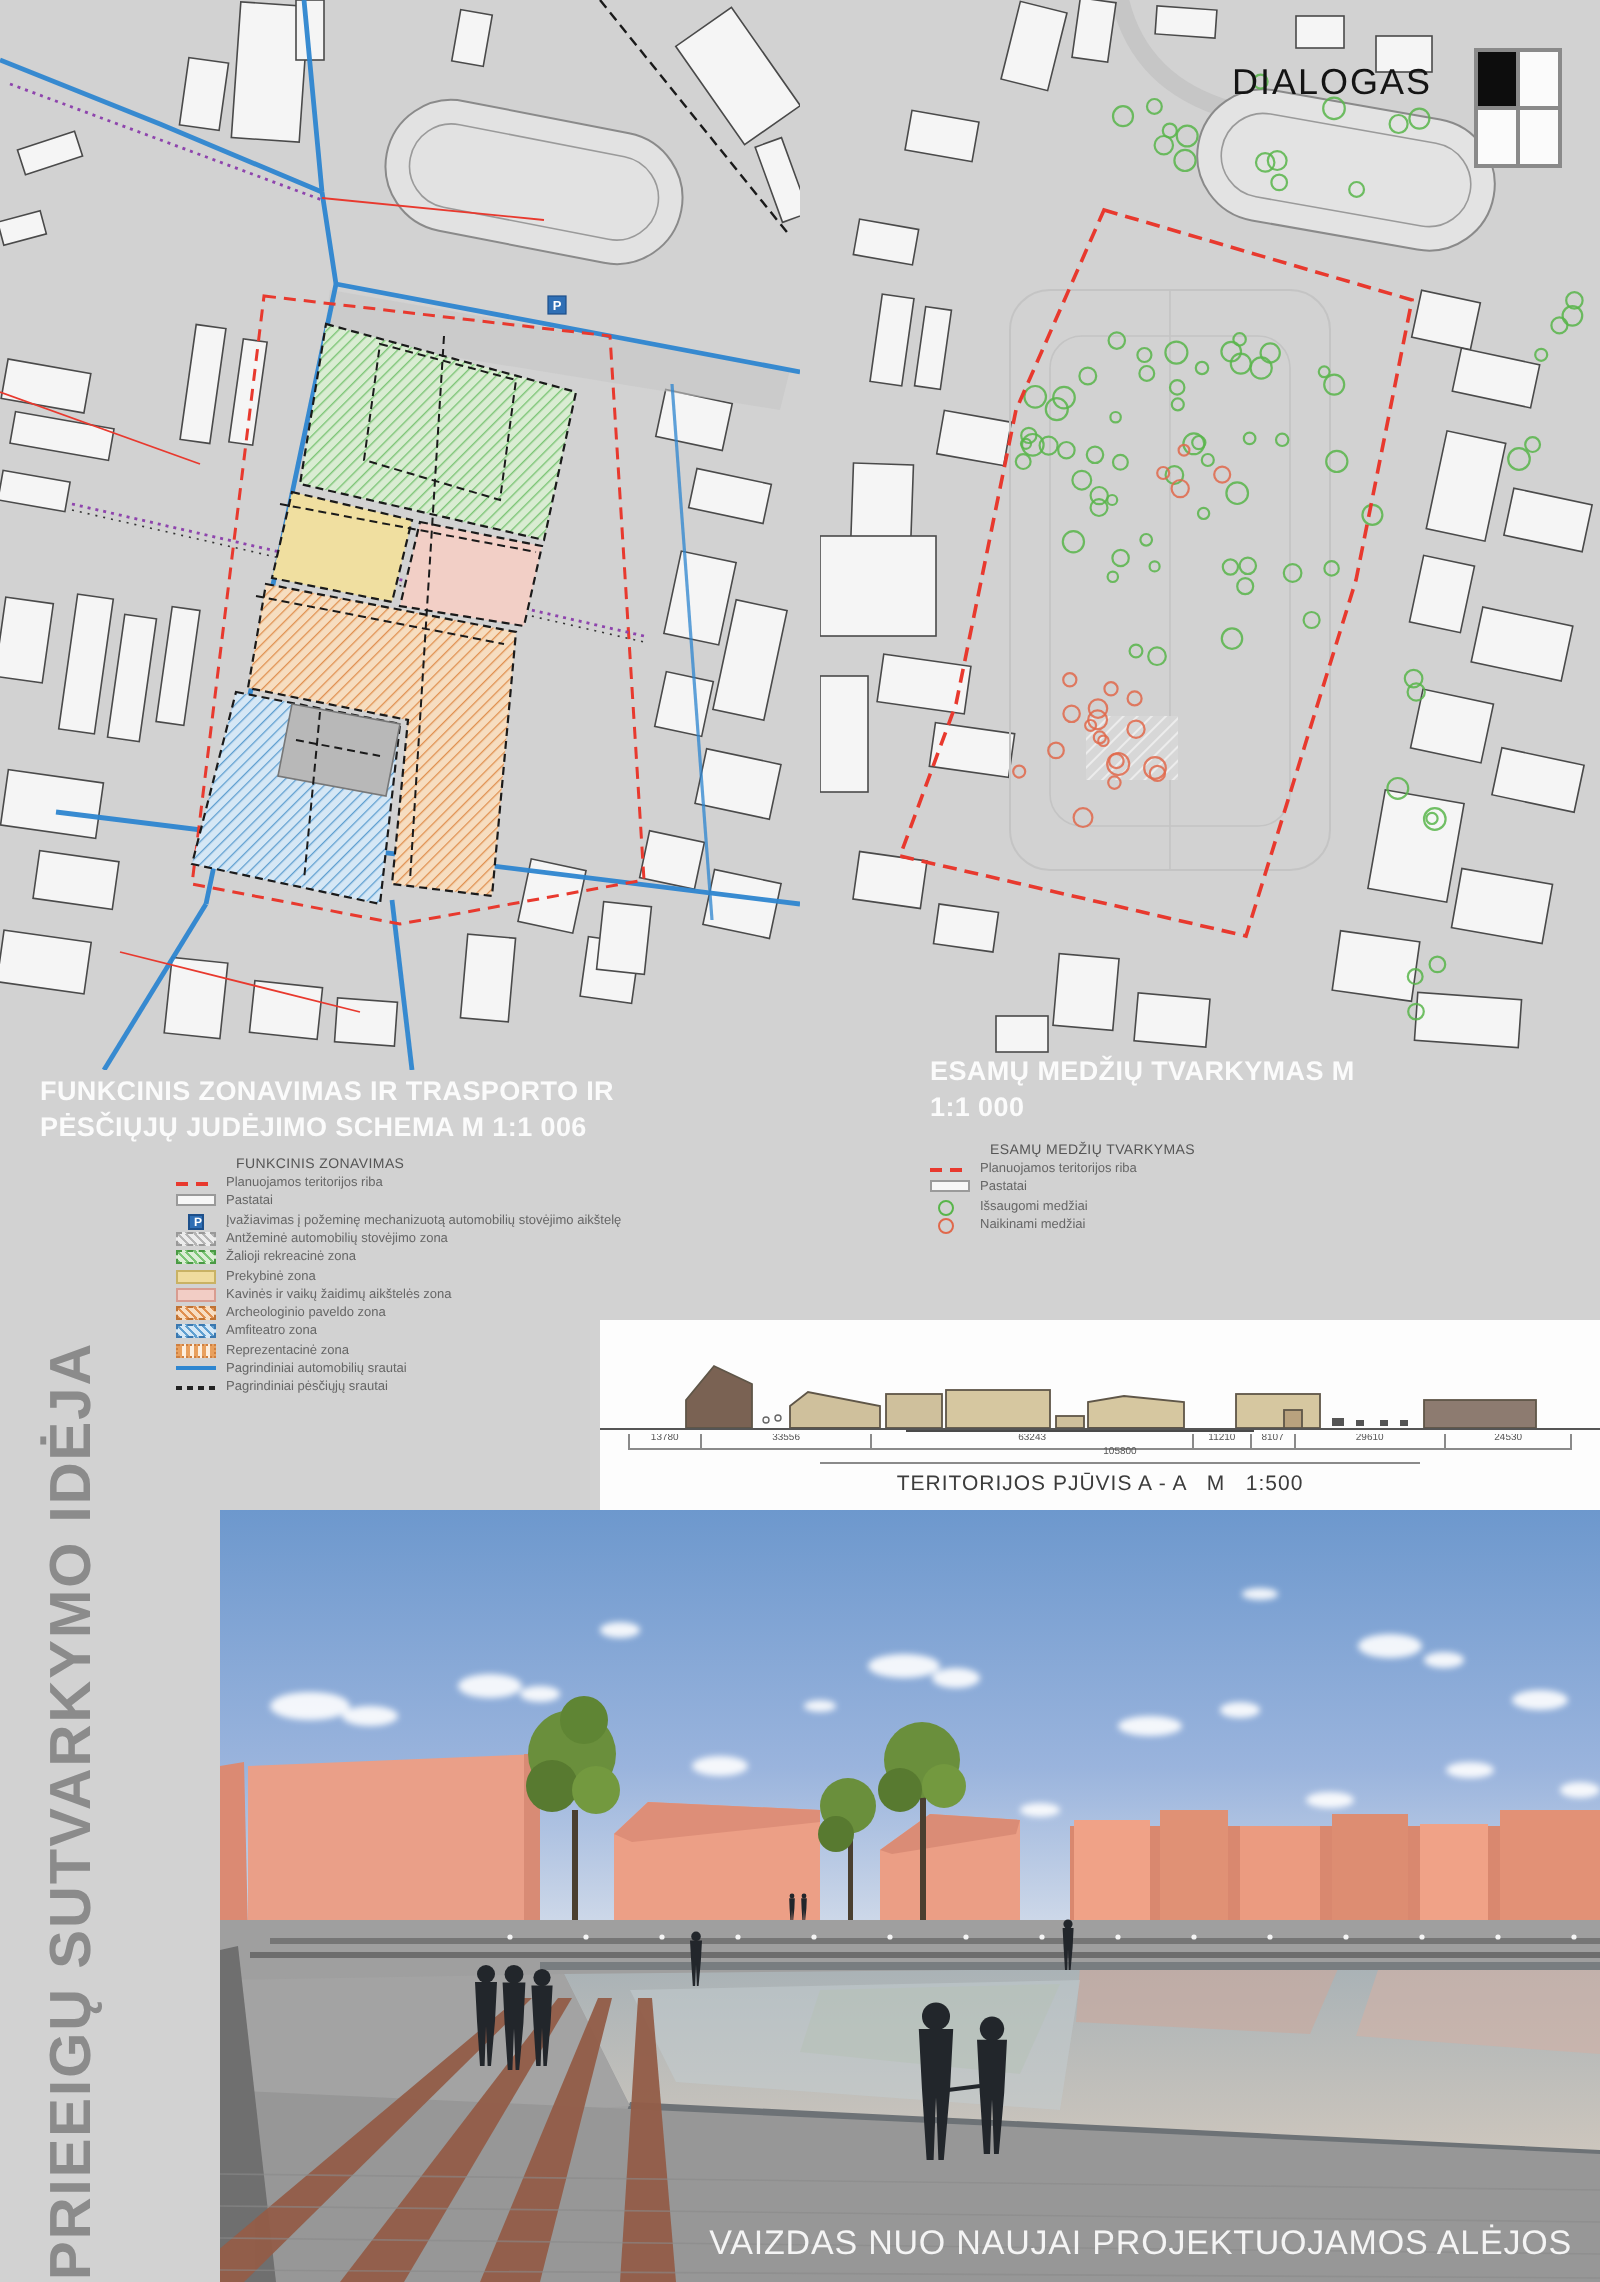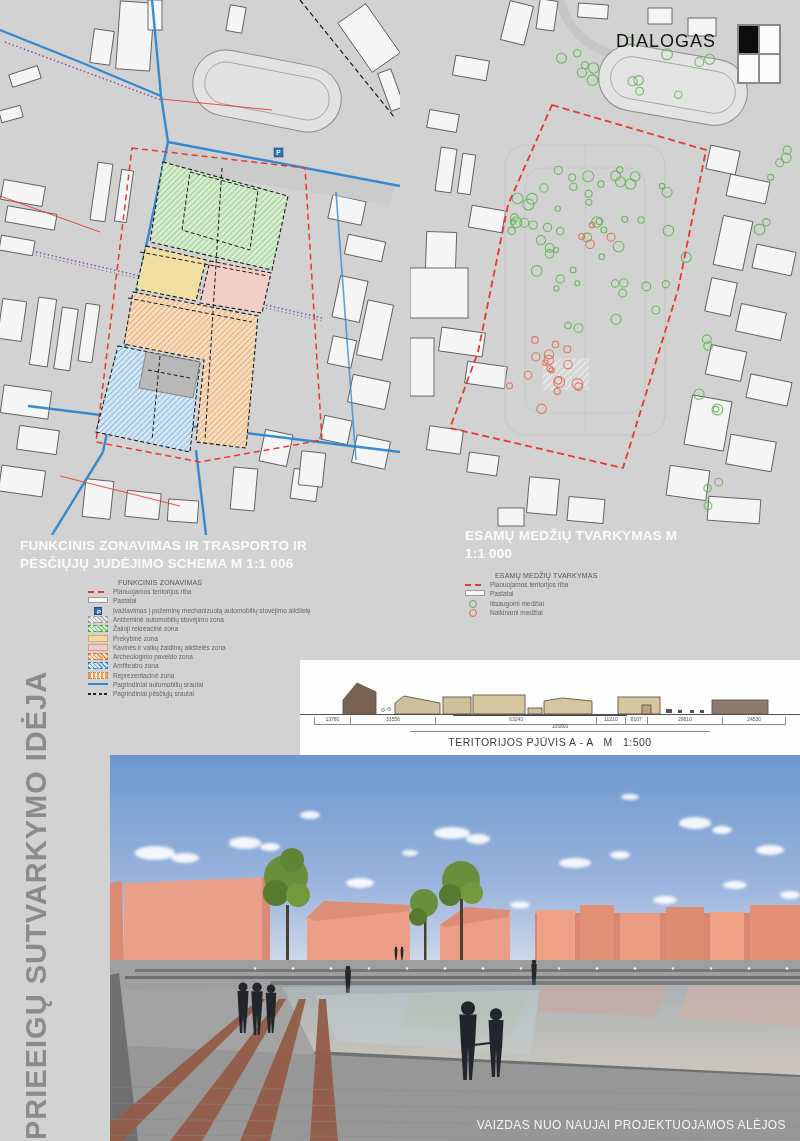--- a/index.html
+++ b/index.html
@@ -46,21 +46,21 @@
   #dims{position:absolute;left:14px;top:57px;right:14px;display:flex;}
   .dim-seg{flex-basis:0;border-left:1px solid #8a8a8a;border-bottom:1px solid #8a8a8a;
            height:7px;font-size:5px;color:#555;text-align:center;line-height:5px;overflow:hidden;}
   .dim-seg:last-child{border-right:1px solid #8a8a8a;}
   #dim-total{position:absolute;left:110px;top:64px;width:300px;border-bottom:1px solid #8a8a8a;
              font-size:5px;color:#555;text-align:center;height:7px;line-height:5px;}
   #section-caption{position:absolute;left:0;top:76px;width:100%;text-align:center;
                    font-size:10.5px;color:#3c3c3c;letter-spacing:.5px;white-space:pre;}
   
   #render{position:absolute;left:110px;top:755px;width:690px;height:386px;overflow:hidden;}
-  #render-caption{position:absolute;right:14px;bottom:9px;font-size:12px;color:#f4f4f4;letter-spacing:.4px;}
+  #render-caption{position:absolute;right:14px;bottom:9px;font-size:17px;color:#f4f4f4;letter-spacing:.4px;}
 </style>
 </head>
 <body>
 
 <div id="page">
 
   <svg id="map1" class="abs" style="left:0;top:0" width="400" height="535" viewBox="0 0 400 535">
     <defs>
       <pattern id="p-green" width="4" height="4" patternUnits="userSpaceOnUse" patternTransform="rotate(45)">
         <rect width="4" height="4" fill="#d9ecd2"></rect>

